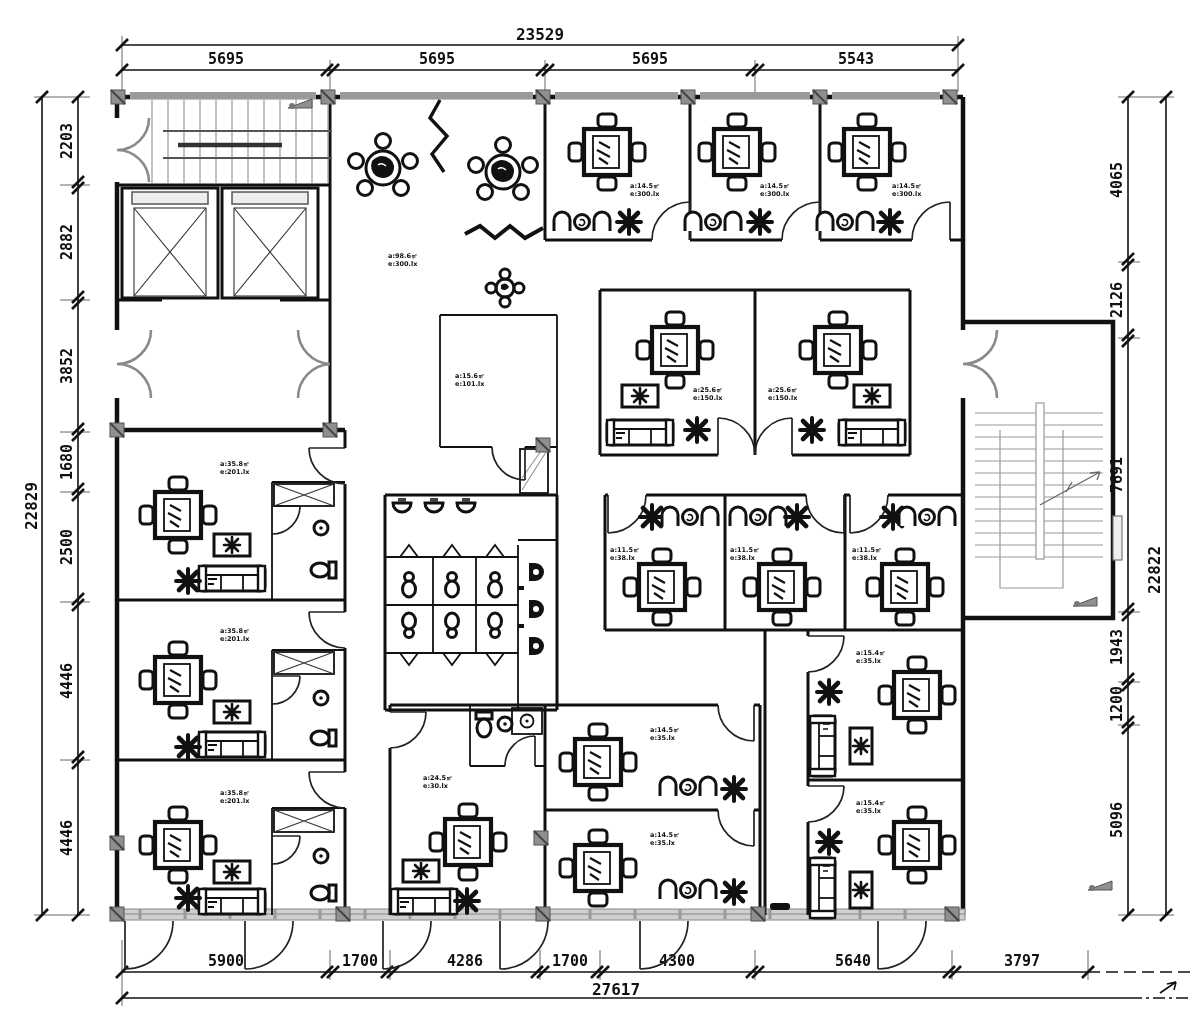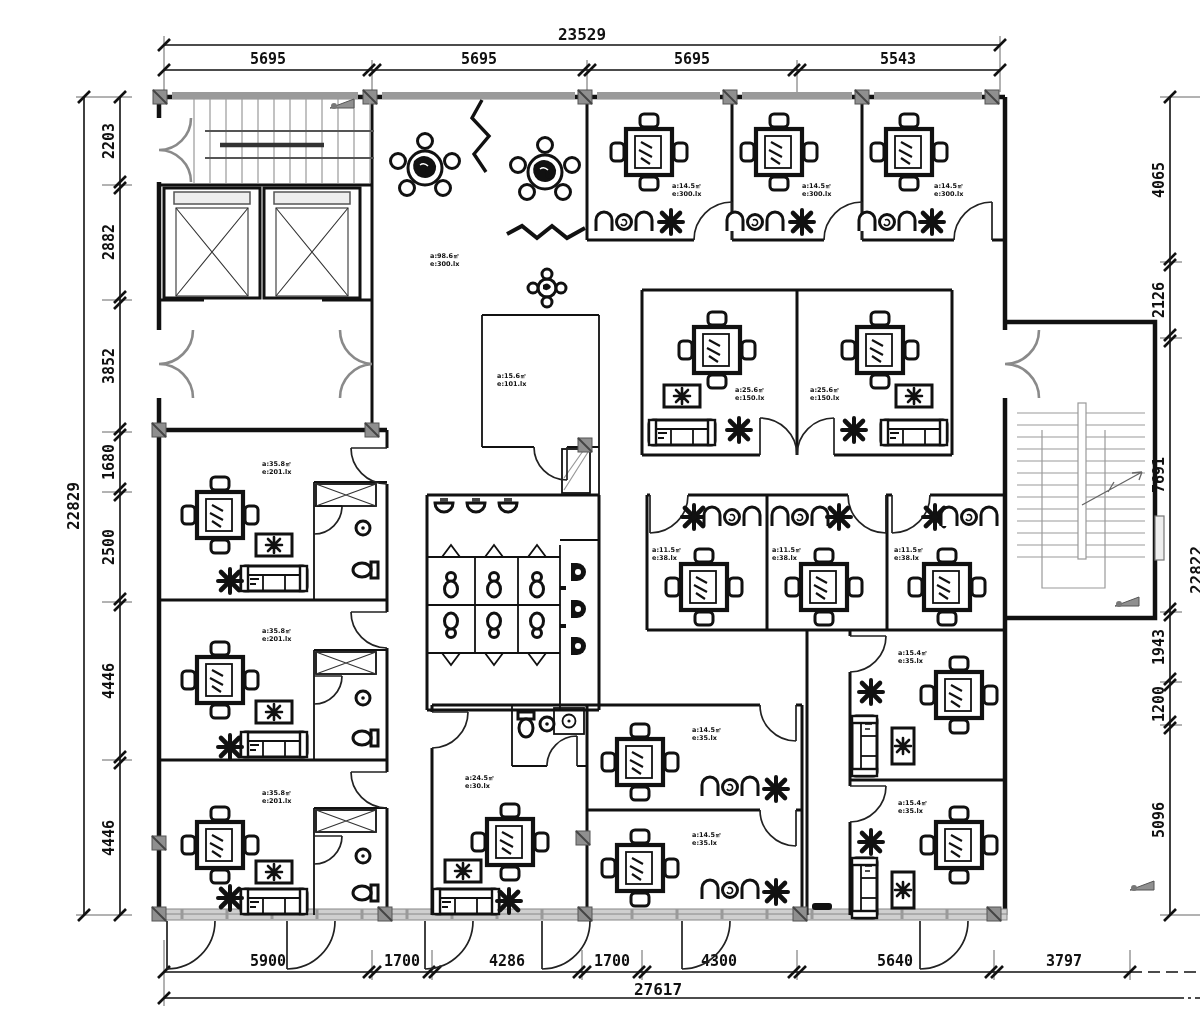--- a/index.html
+++ b/index.html
@@ -1,16 +1,16 @@
 <!DOCTYPE html>
 <html><head>
 <meta charset="utf-8">
 <style>
   html,body{margin:0;padding:0;background:#fff;}
-  .canvas-wrap{width:1159px;height:1032px;background:#fff;position:relative;padding-left:42px;}
+  .canvas-wrap{width:1159px;height:1032px;background:#fff;position:relative;}
   svg{display:block;}
   .w3{stroke:#111;stroke-width:3;fill:none}
   .w4{stroke:#111;stroke-width:4.5;fill:none}
   .w2{stroke:#111;stroke-width:1.8;fill:none}
   .thin{stroke:#333;stroke-width:1.1;fill:none}
   .dim{stroke:#111;stroke-width:1.6;fill:none}
   .ext{stroke:#555;stroke-width:.9;fill:none}
   .door{stroke:#222;stroke-width:1.7;fill:none}
   .gdoor{stroke:#8a8a8a;stroke-width:2.6;fill:none}
   .stair{stroke:#9a9a9a;stroke-width:1.2;fill:none}

